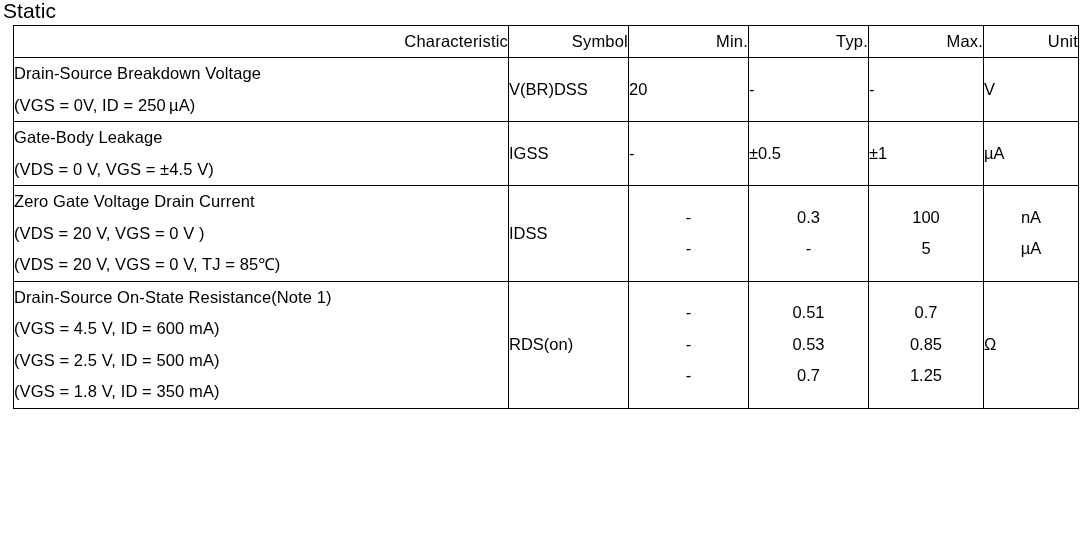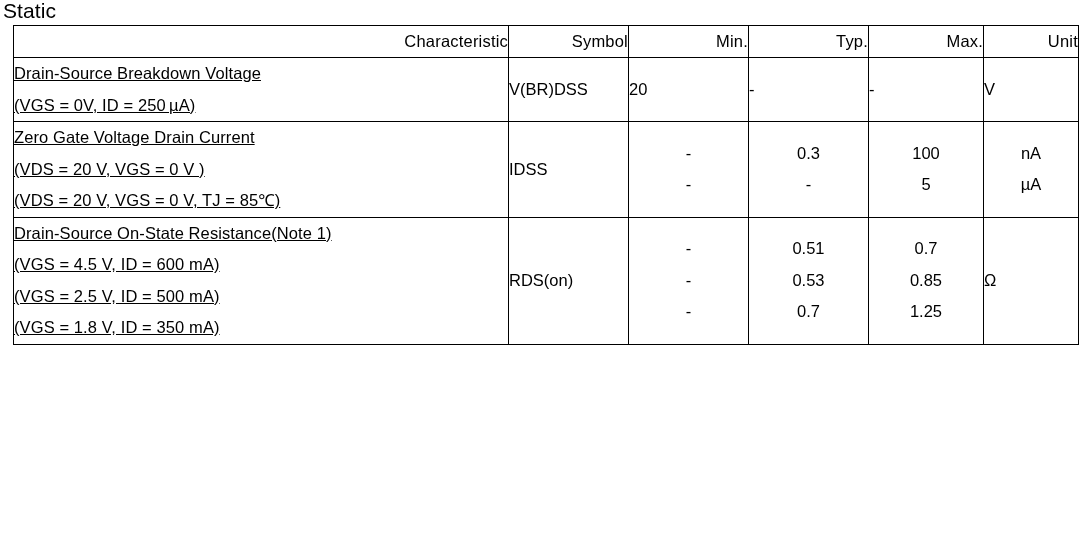--- a/index.html
+++ b/index.html
@@ -53,21 +53,20 @@
   .col-unit  { width: 95px; }
 
   td.char {
     text-align: left;
     padding: 3px 0 4px 7px;
     line-height: 31.5px;
   }
   td.char .line {
     white-space: nowrap;
     letter-spacing: 0.1px;
-    text-decoration: underline;
   }
   td.ctr {
     text-align: left;
     line-height: 31.5px;
   }
   td.ctr .stack {
     display: flex;
     flex-direction: column;
     justify-content: center;
     align-items: center;
@@ -106,20 +105,31 @@
       <tr>
         <td class="char">
           <div class="line">Drain-Source Breakdown Voltage</div>
           <div class="line">(VGS = 0V, ID = 250 µA)</div>
         </td>
         <td class="ctr">V(BR)DSS</td>
         <td class="ctr">20</td>
         <td class="ctr">-</td>
         <td class="ctr">-</td>
         <td class="ctr">V</td>
+      </tr>
+      <tr>
+        <td class="char">
+          <div class="line">Gate-Body Leakage</div>
+          <div class="line">(VDS = 0 V, VGS = ±4.5 V)</div>
+        </td>
+        <td class="ctr">IGSS</td>
+        <td class="ctr">-</td>
+        <td class="ctr">±0.5</td>
+        <td class="ctr">±1</td>
+        <td class="ctr">µA</td>
       </tr>
       <tr>
         <td class="char">
           <div class="line">Zero Gate Voltage Drain Current</div>
           <div class="line">(VDS = 20 V, VGS = 0 V )</div>
           <div class="line">(VDS = 20 V, VGS = 0 V, TJ = 85℃)</div>
         </td>
         <td class="ctr">IDSS</td>
         <td class="ctr">
           <div class="stack">

